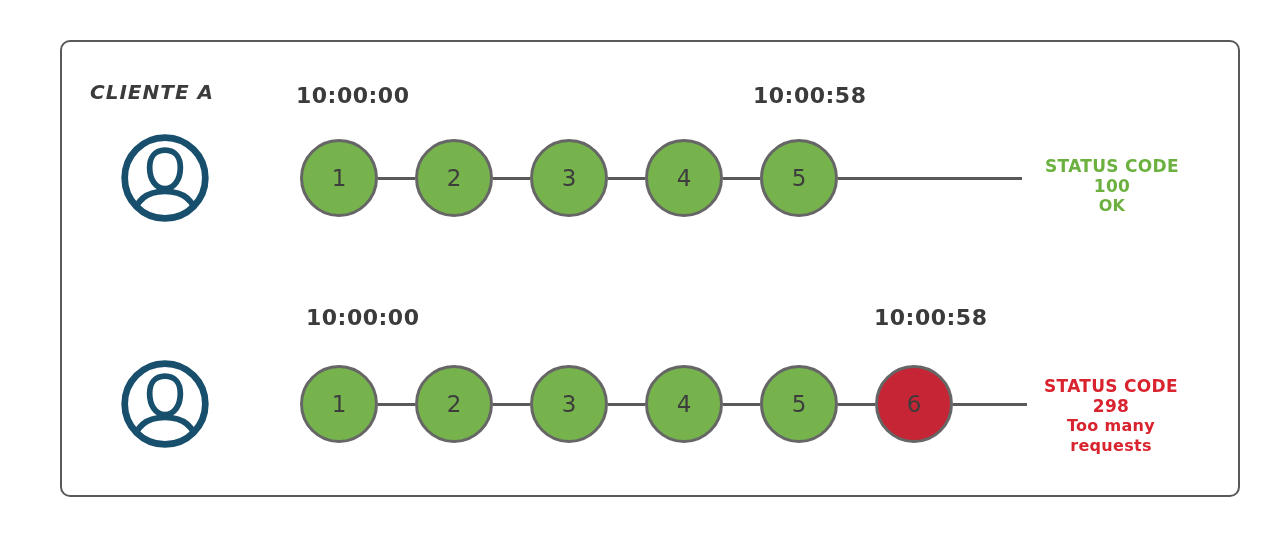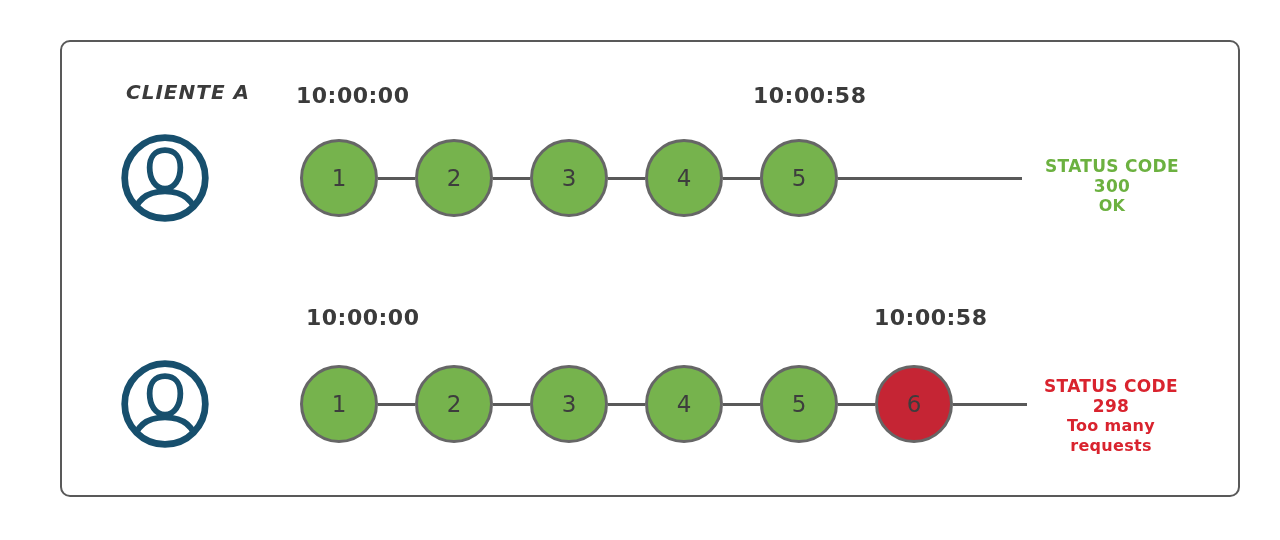--- a/index.html
+++ b/index.html
@@ -21,21 +21,21 @@
     top: 40px;
     width: 1176px;
     height: 453px;
     border: 2.5px solid var(--frame-border, #595959);
     border-radius: 10px;
     background: #ffffff;
   }
   .client-label {
     position: absolute;
     width: 160px;
-    text-align: right;
+    text-align: left;
     font-size: 20px;
     font-weight: bold;
     font-style: italic;
     letter-spacing: 1px;
     color: var(--text-dark, #3b3b3b);
   }
   .client-label.la { left: 90px; top: 80px; }
   .client-label.lb { left: 90px; top: 300px; }
 
   .avatar { position: absolute; width: 96px; height: 96px; }
@@ -139,21 +139,21 @@
     <div class="connector"></div>
     <div class="circle">3</div>
     <div class="connector"></div>
     <div class="circle">4</div>
     <div class="connector"></div>
     <div class="circle">5</div>
     <div class="tail tail-a"></div>
   </div>
 
   <div class="status st-a">
-    <div class="line1">STATUS CODE 300</div>
+    <div class="line1">STATUS CODE 100</div>
     <div class="line2">OK</div>
   </div>
 
 
   <svg class="avatar av-b" viewBox="0 0 100 100" aria-hidden="true">
     <defs>
         <clipPath id="clipB">
           <circle cx="50" cy="50" r="42"></circle>
         </clipPath>
       </defs>

